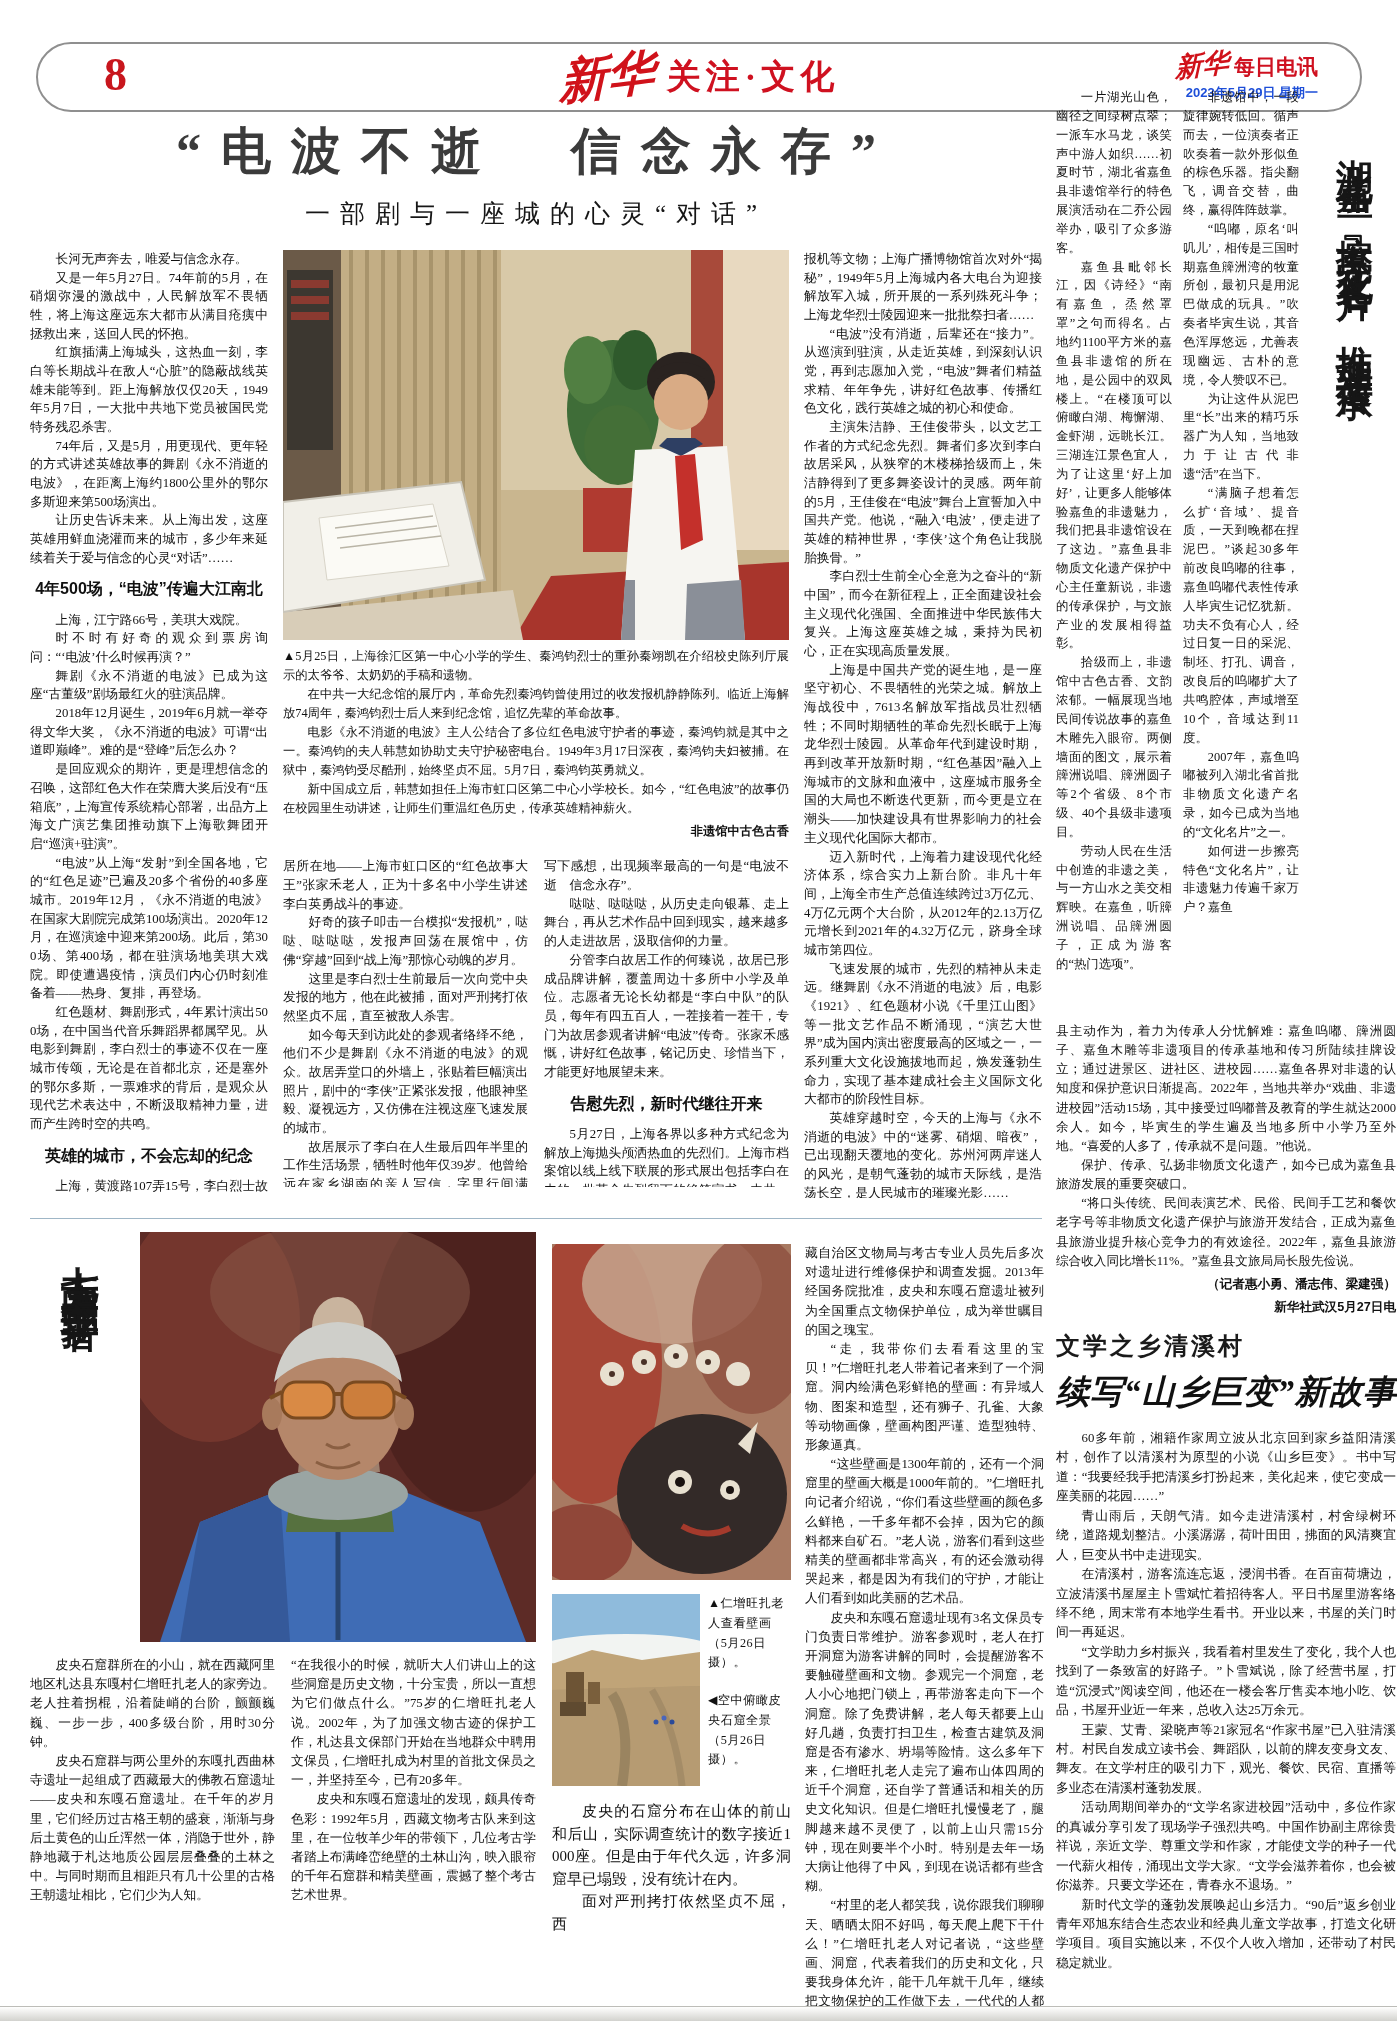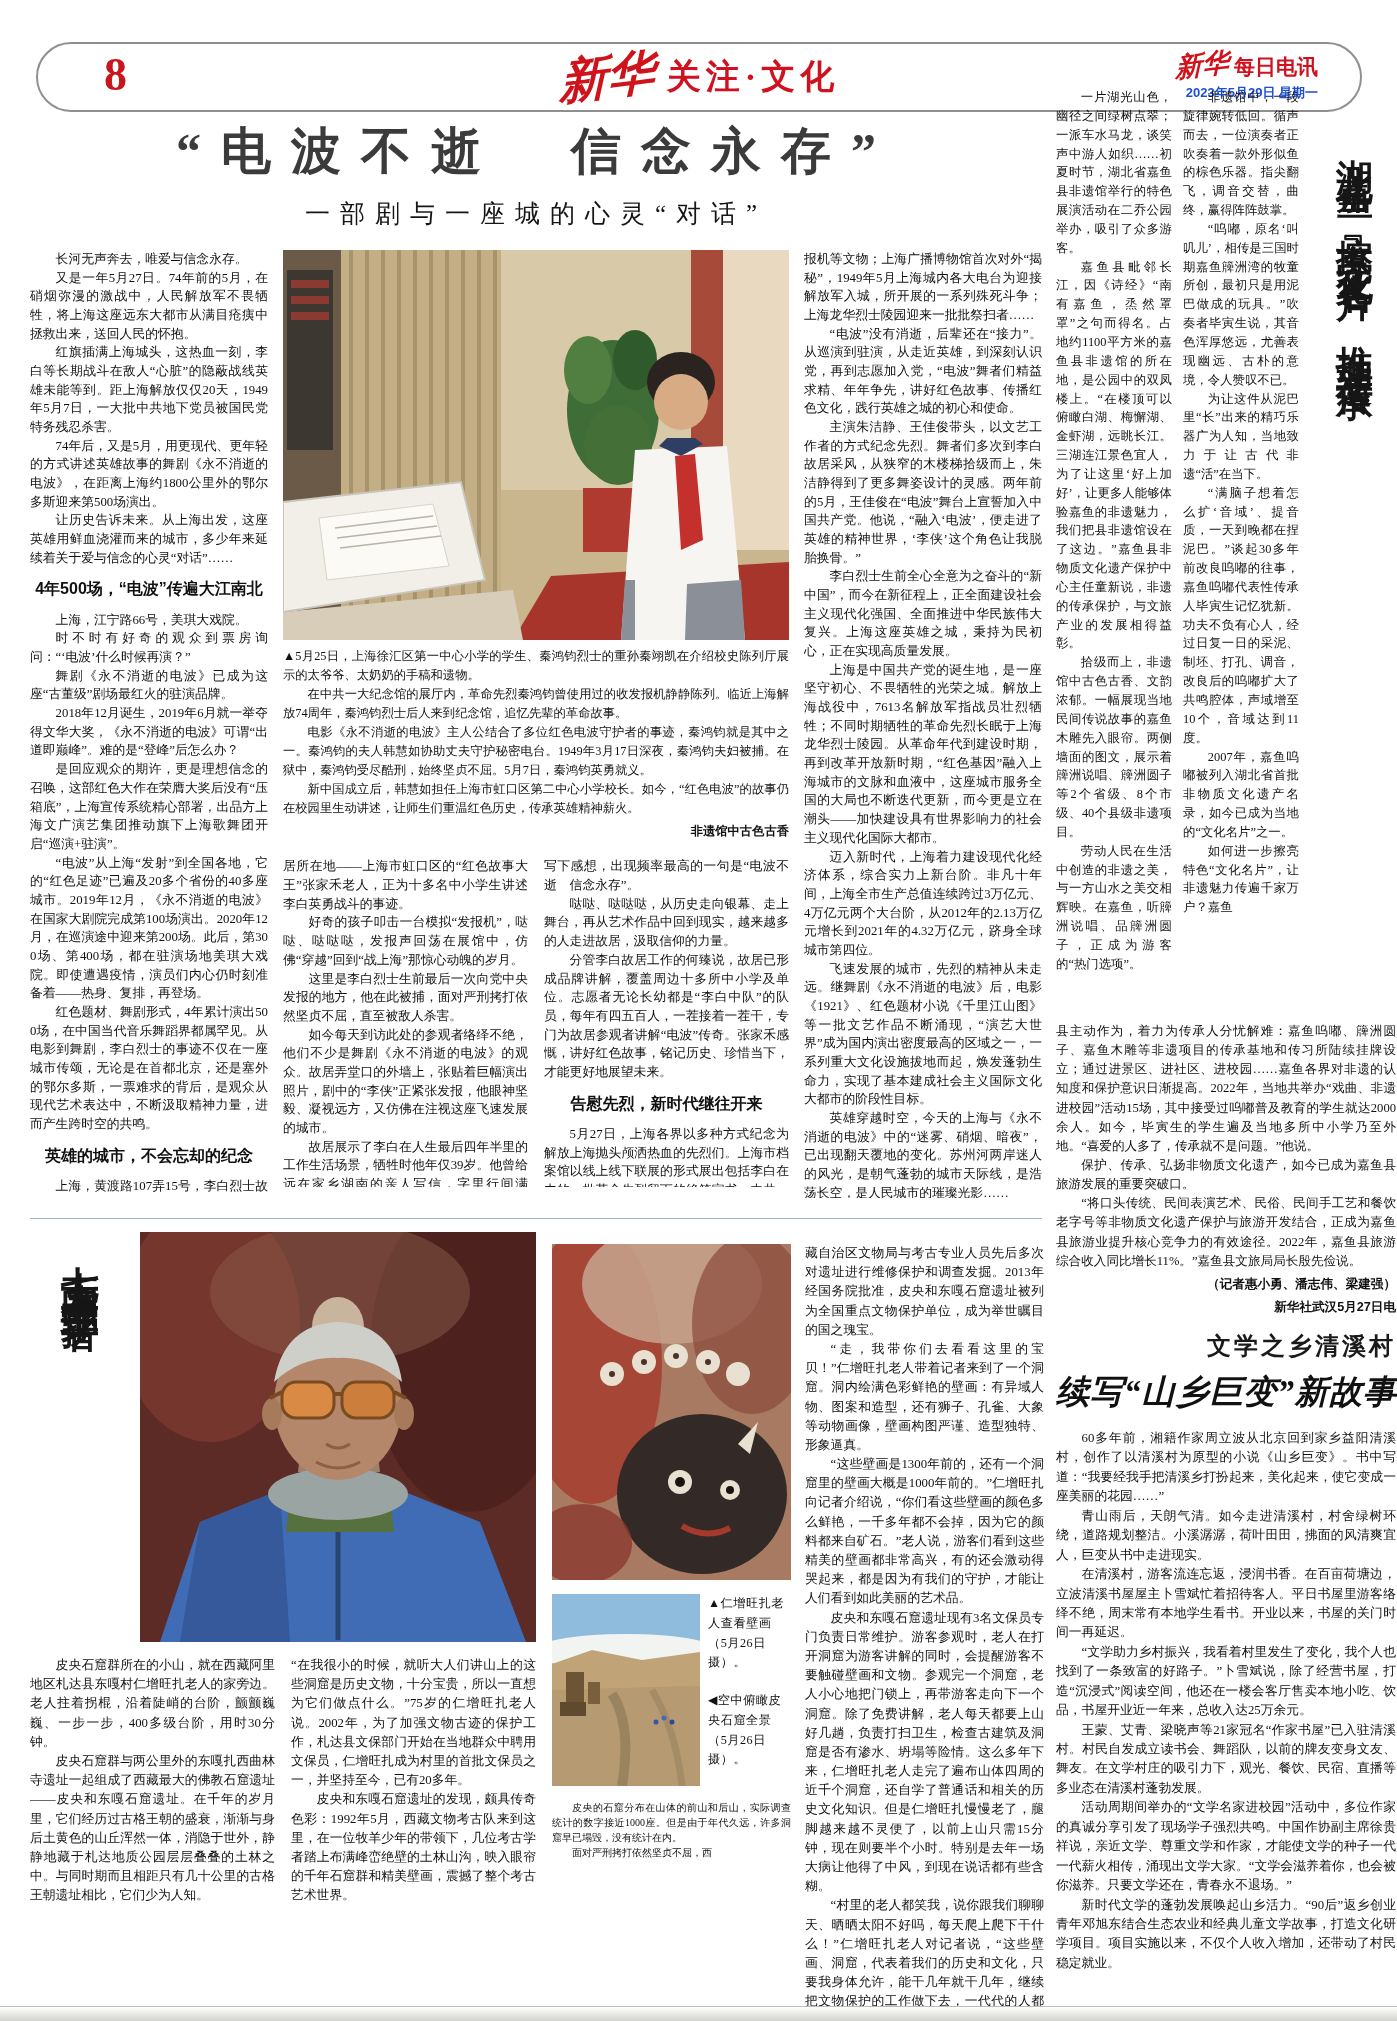--- a/index.html
+++ b/index.html
@@ -41,37 +41,37 @@
   .jiayu{position:absolute;left:1056px;top:88px;width:340px;}
   .j-top{display:flex;gap:11px;}
   .j-col{flex:0 0 116px;width:116px;font-size:12.4px;line-height:1.52;text-align:justify;
          height:908px;overflow:hidden;}
   .v-head{writing-mode:vertical-rl;text-orientation:mixed;font-weight:bold;color:#161616;}
   .j-vh{font-size:37px;letter-spacing:8px;height:880px;line-height:84px;width:84px;
         margin:42px 0 0 auto;overflow:hidden;}
   .j-wide{margin-top:12px;font-size:12.6px;line-height:1.52;text-align:justify;}
   
   .qingxi{position:absolute;left:1056px;top:1330px;width:340px;}
-  .q-kicker{text-align:right;font-size:24px;font-weight:bold;letter-spacing:3px;
+  .q-kicker{text-align:left;font-size:24px;font-weight:bold;letter-spacing:3px;
             font-family:"Liberation Sans","DejaVu Sans",sans-serif;color:#1a1a1a;}
   .q-head{text-align:center;font-size:33px;font-weight:bold;margin-top:8px;color:#111;letter-spacing:1px;white-space:nowrap;font-style:italic;}
   .q-body{margin-top:14px;font-size:12.8px;line-height:1.52;text-align:justify;height:586px;overflow:hidden;}
   
   .guard{position:absolute;left:30px;top:1232px;width:506px;}
   .g-top{display:flex;gap:10px;height:410px;}
   .g-vh{font-size:38px;letter-spacing:6px;height:404px;line-height:100px;width:100px;padding-top:4px;overflow:hidden;}
   .g-cols{display:flex;gap:16px;margin-top:14px;height:352px;overflow:hidden;text-align:justify;}
   .g-col{flex:0 0 245px;width:245px;font-size:12.8px;line-height:1.5;overflow:hidden;}
   
   .bmid{position:absolute;left:552px;top:1244px;width:492px;display:flex;gap:14px;}
   .bm-left{flex:0 0 239px;width:239px;}
   .bm-photorow{display:flex;gap:8px;margin-top:14px;}
   .caps{width:80px;font-size:12.2px;line-height:1.62;}
   .caps .para{text-indent:0;margin-bottom:18px;letter-spacing:0.5px;}
-  .bm-text{margin-top:12px;font-size:10px;line-height:1.5;text-align:justify;height:200px;overflow:hidden;}
+  .bm-text{margin-top:12px;font-size:15px;line-height:1.5;text-align:justify;height:200px;overflow:hidden;}
   .bm-right{flex:0 0 239px;width:239px;font-size:12.8px;line-height:1.5;text-align:justify;
             height:766px;overflow:hidden;}
   
   .page-bottom{position:absolute;left:0;top:2006px;width:1397px;height:15px;
                background:linear-gradient(#ffffff,#cfcfca);border-top:1px solid #bdbdb8;}
   svg{display:block;}
 </style>
 </head>
 <body>
 

